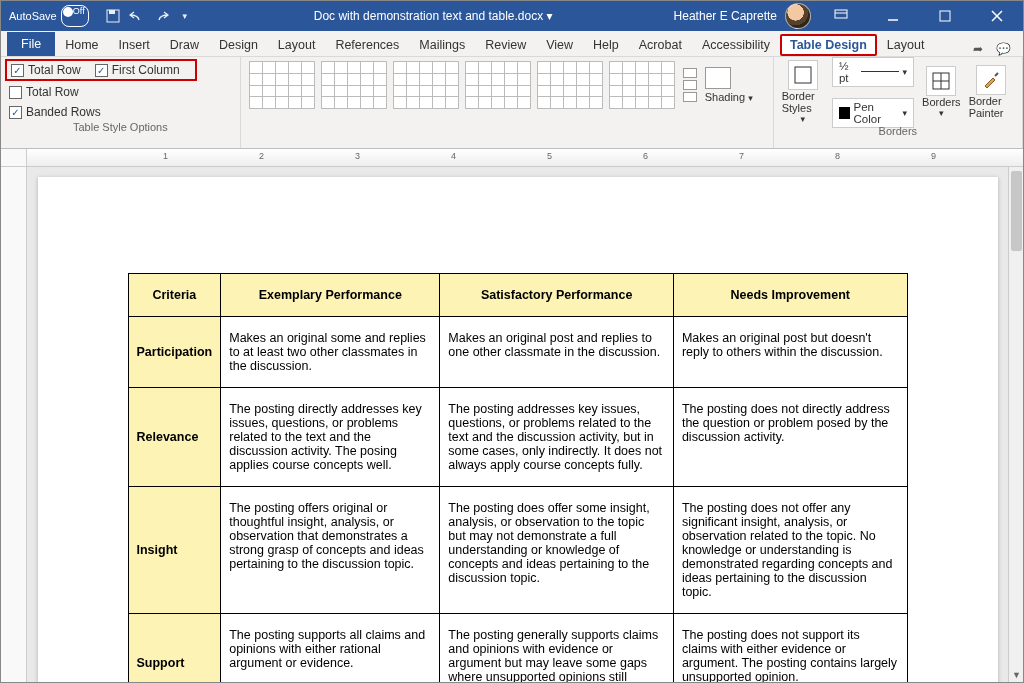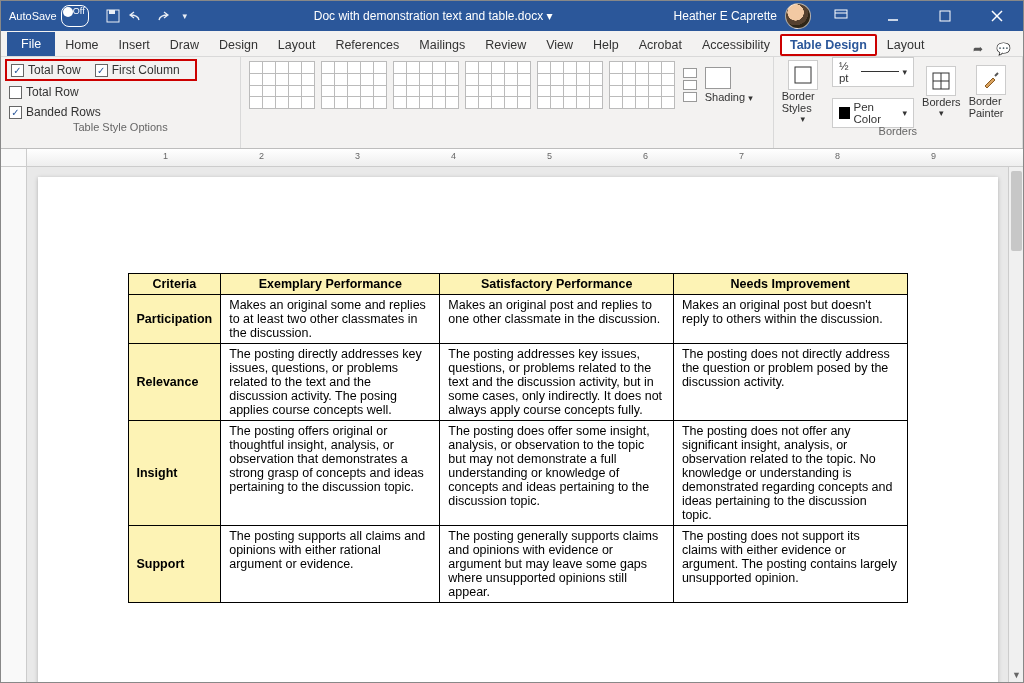--- a/index.html
+++ b/index.html
@@ -70,21 +70,21 @@
   .ruler .num { position:absolute; top:2px;}
 
   
   .docarea { flex:1; display:flex; background:#e9e9e9; overflow:hidden;}
   .vruler { width:26px; background:#f9f9f9; border-right:1px solid #ccc; position:relative;}
   .page-wrap { flex:1; overflow:auto; display:flex; justify-content:center; padding:10px 0 0 0;}
   .page { width:960px; min-height:900px; background:#fff; box-shadow:0 1px 4px rgba(0,0,0,.25);}
   .page-content { padding:96px 90px 40px 90px;}
   .doc-title { text-align:center; color:#2b579a; font-size:24px; font-weight:600; margin-bottom:18px;}
   table.rubric { width:100%; border-collapse:collapse; }
-  table.rubric th, table.rubric td { border:1.5px solid #000; padding:3px 8px; font-size:12.5px; vertical-align:top; text-align:left;}
+  table.rubric th, table.rubric td { border:1.5px solid #000; padding:14px 8px; font-size:12.5px; vertical-align:top; text-align:left;}
   table.rubric th { background:#fdf3b5; font-weight:700; text-align:center;}
   table.rubric td.rowhead { background:#fdf3b5; font-weight:700; vertical-align:middle;}
   table.rubric col.c1 { width:90px;}
   table.rubric col.c2 { width:225px;}
   table.rubric col.c3 { width:240px;}
   table.rubric col.c4 { width:240px;}
 
   .scrollbar-v { width:15px; background:#f0f0f0; border-left:1px solid #ccc; position:relative;}
   .scrollbar-v .thumb { position:absolute; top:4px; left:2px; width:11px; height:80px; background:#c7c7c7; border-radius:2px;}
   .scrollbar-v .arrow { position:absolute; left:0; width:15px; height:14px; display:flex; align-items:center; justify-content:center; color:#666; font-size:9px;}

